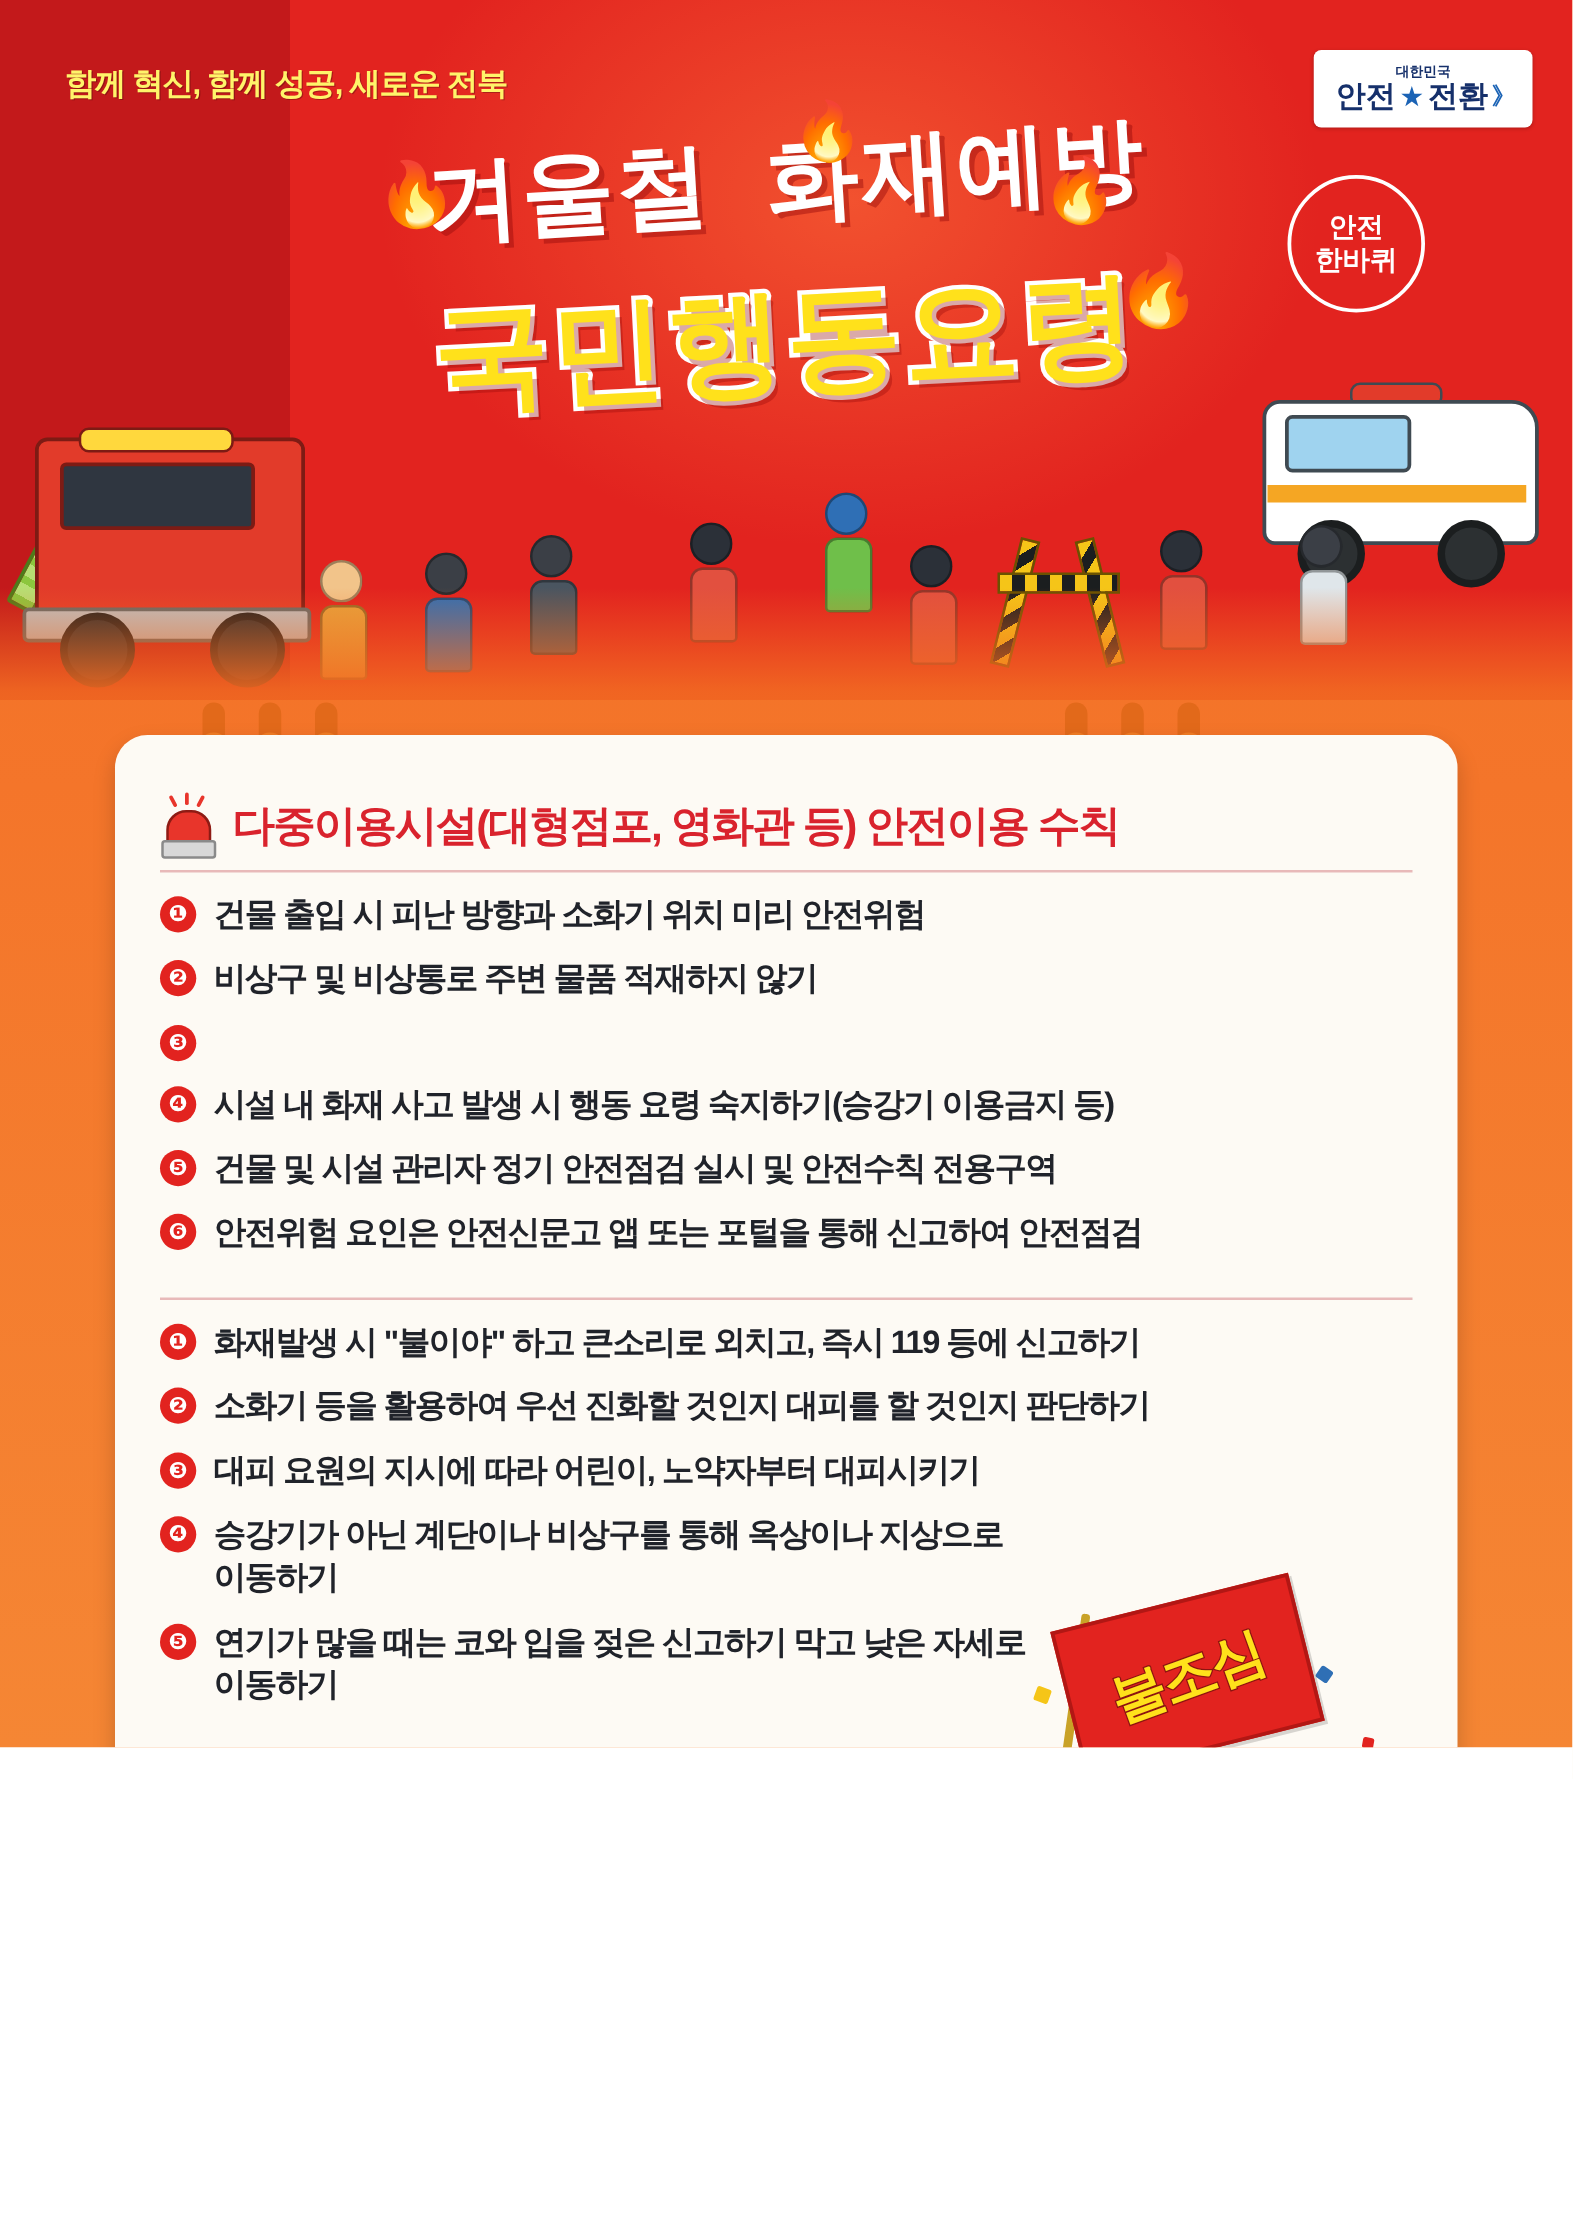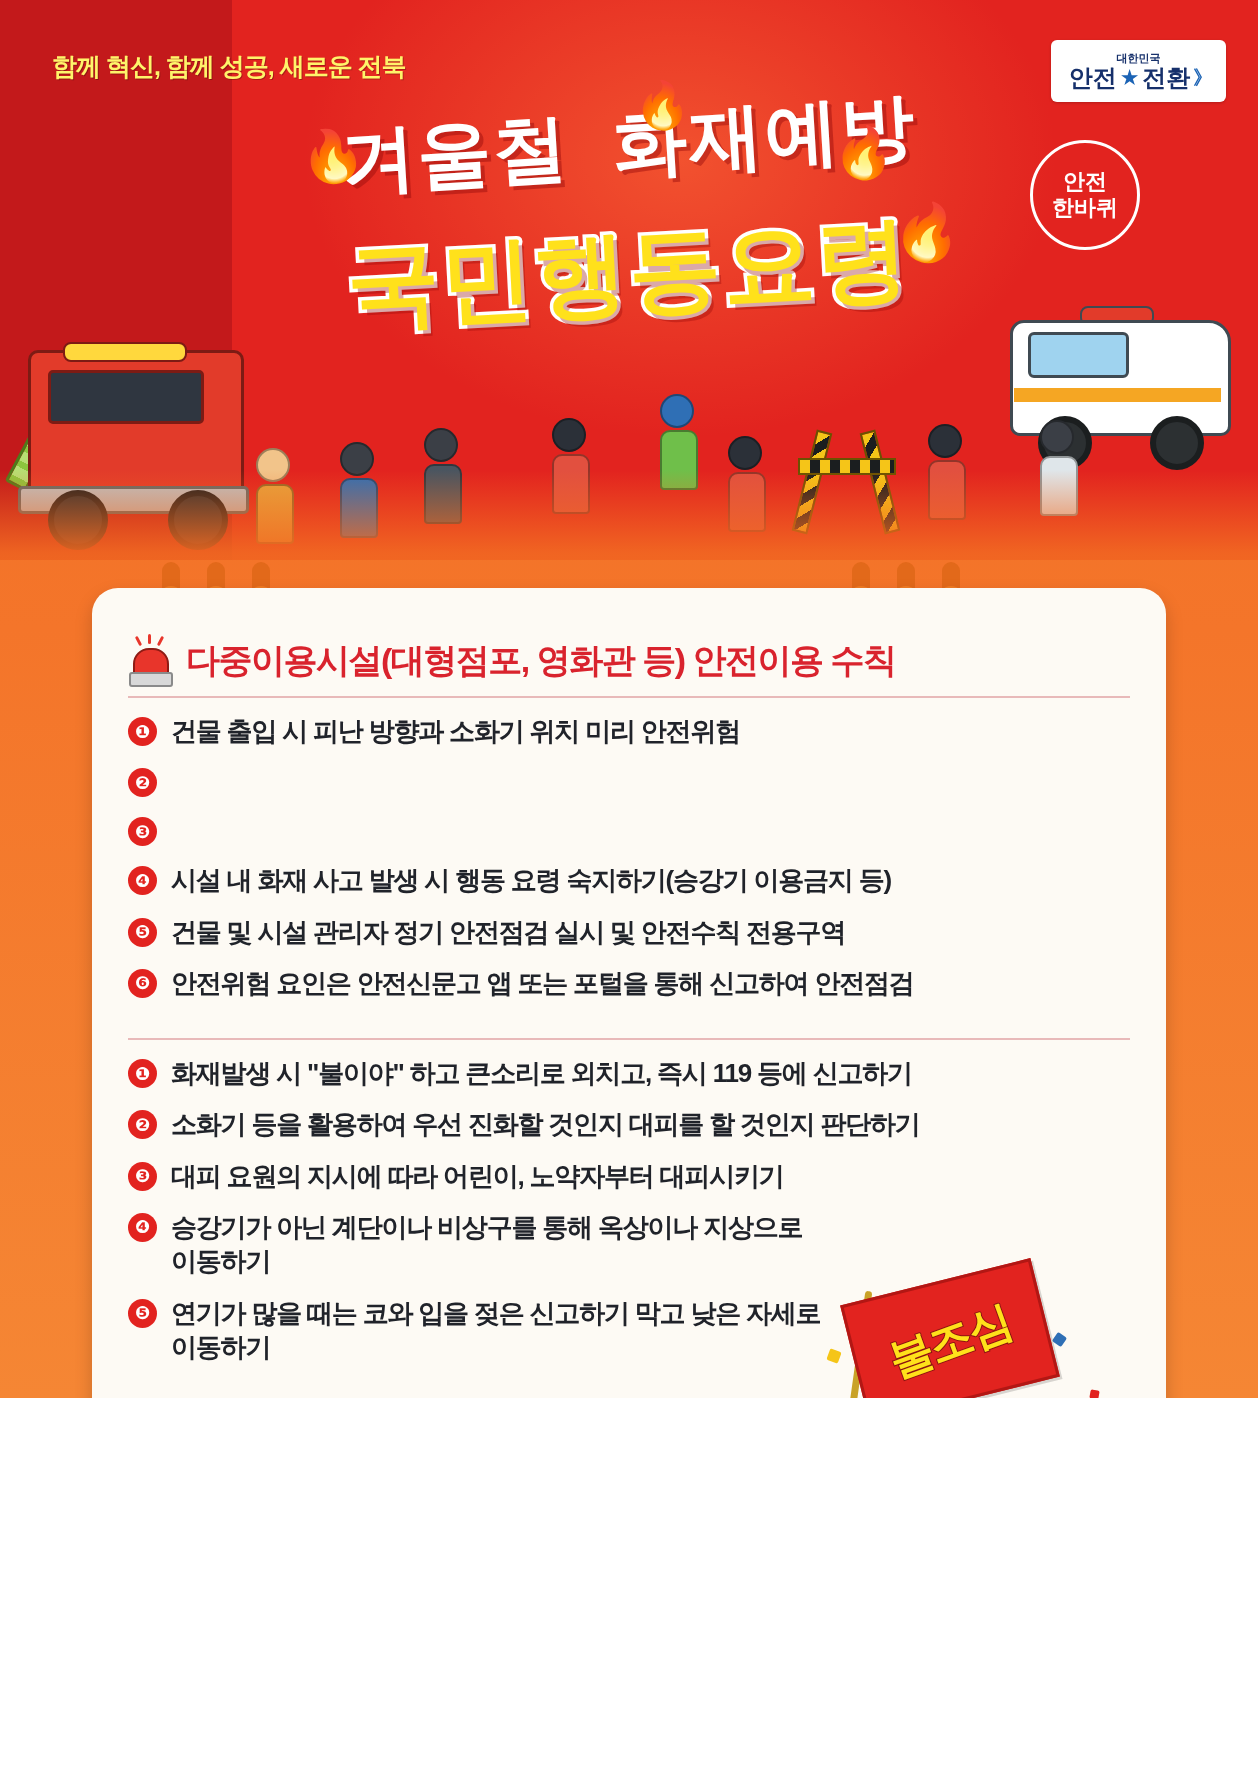--- a/index.html
+++ b/index.html
@@ -695,20 +695,21 @@
         <div class="sec-title">다중이용시설(대형점포, 영화관 등)  안전이용 수칙</div>
       </div>
       <div class="sec-rule"></div>
       <ul class="items">
         <li class="item">
           <span class="num">❶</span>
           <span class="item-text">건물 출입 시 피난 방향과 소화기 위치 미리 안전위험</span>
         </li>
         <li class="item">
           <span class="num">❷</span>
+          <span class="item-text">비상구 및 비상통로 주변 물품 적재하지 않기</span>
         </li>
         <li class="item">
           <span class="num">❸</span>
         </li>
         <li class="item">
           <span class="num">❹</span>
           <span class="item-text">시설 내 화재 사고 발생 시 행동 요령 숙지하기(승강기 이용금지 등)</span>
         </li>
         <li class="item">
           <span class="num">❺</span>

